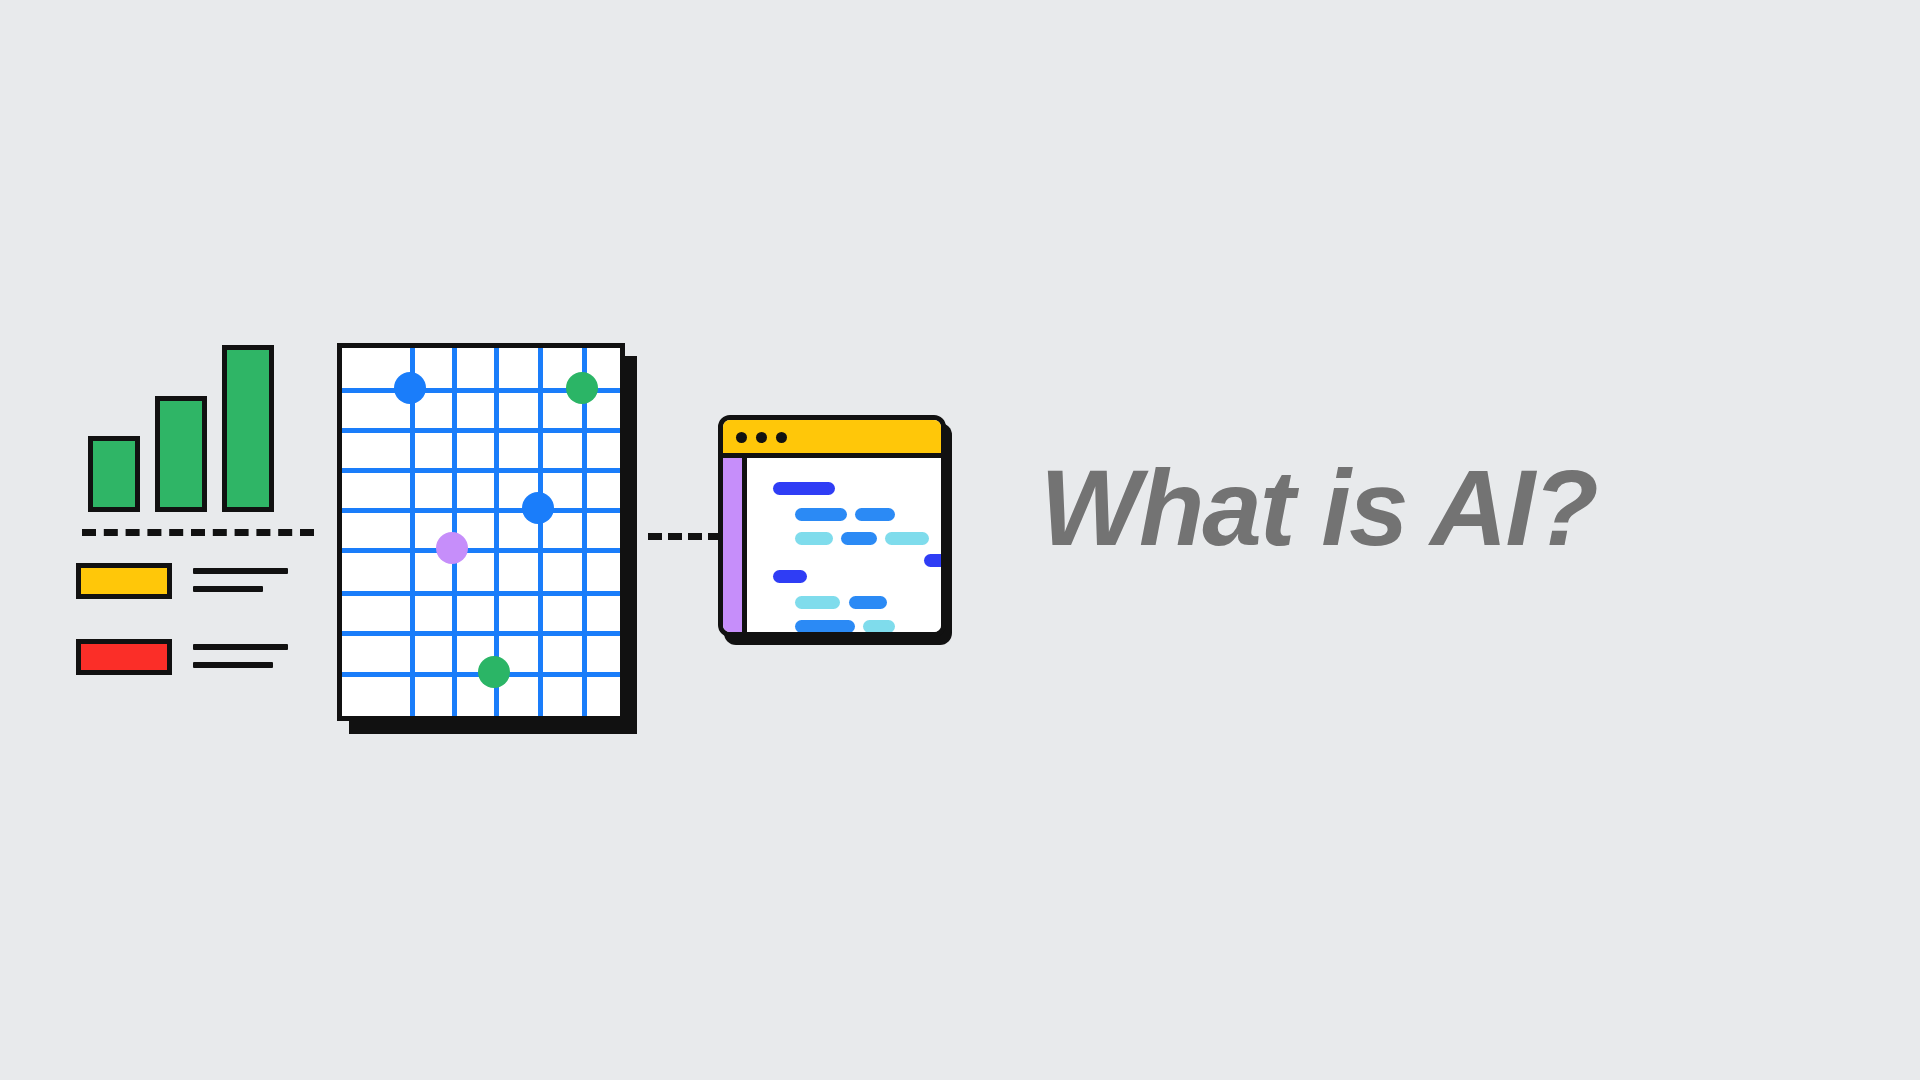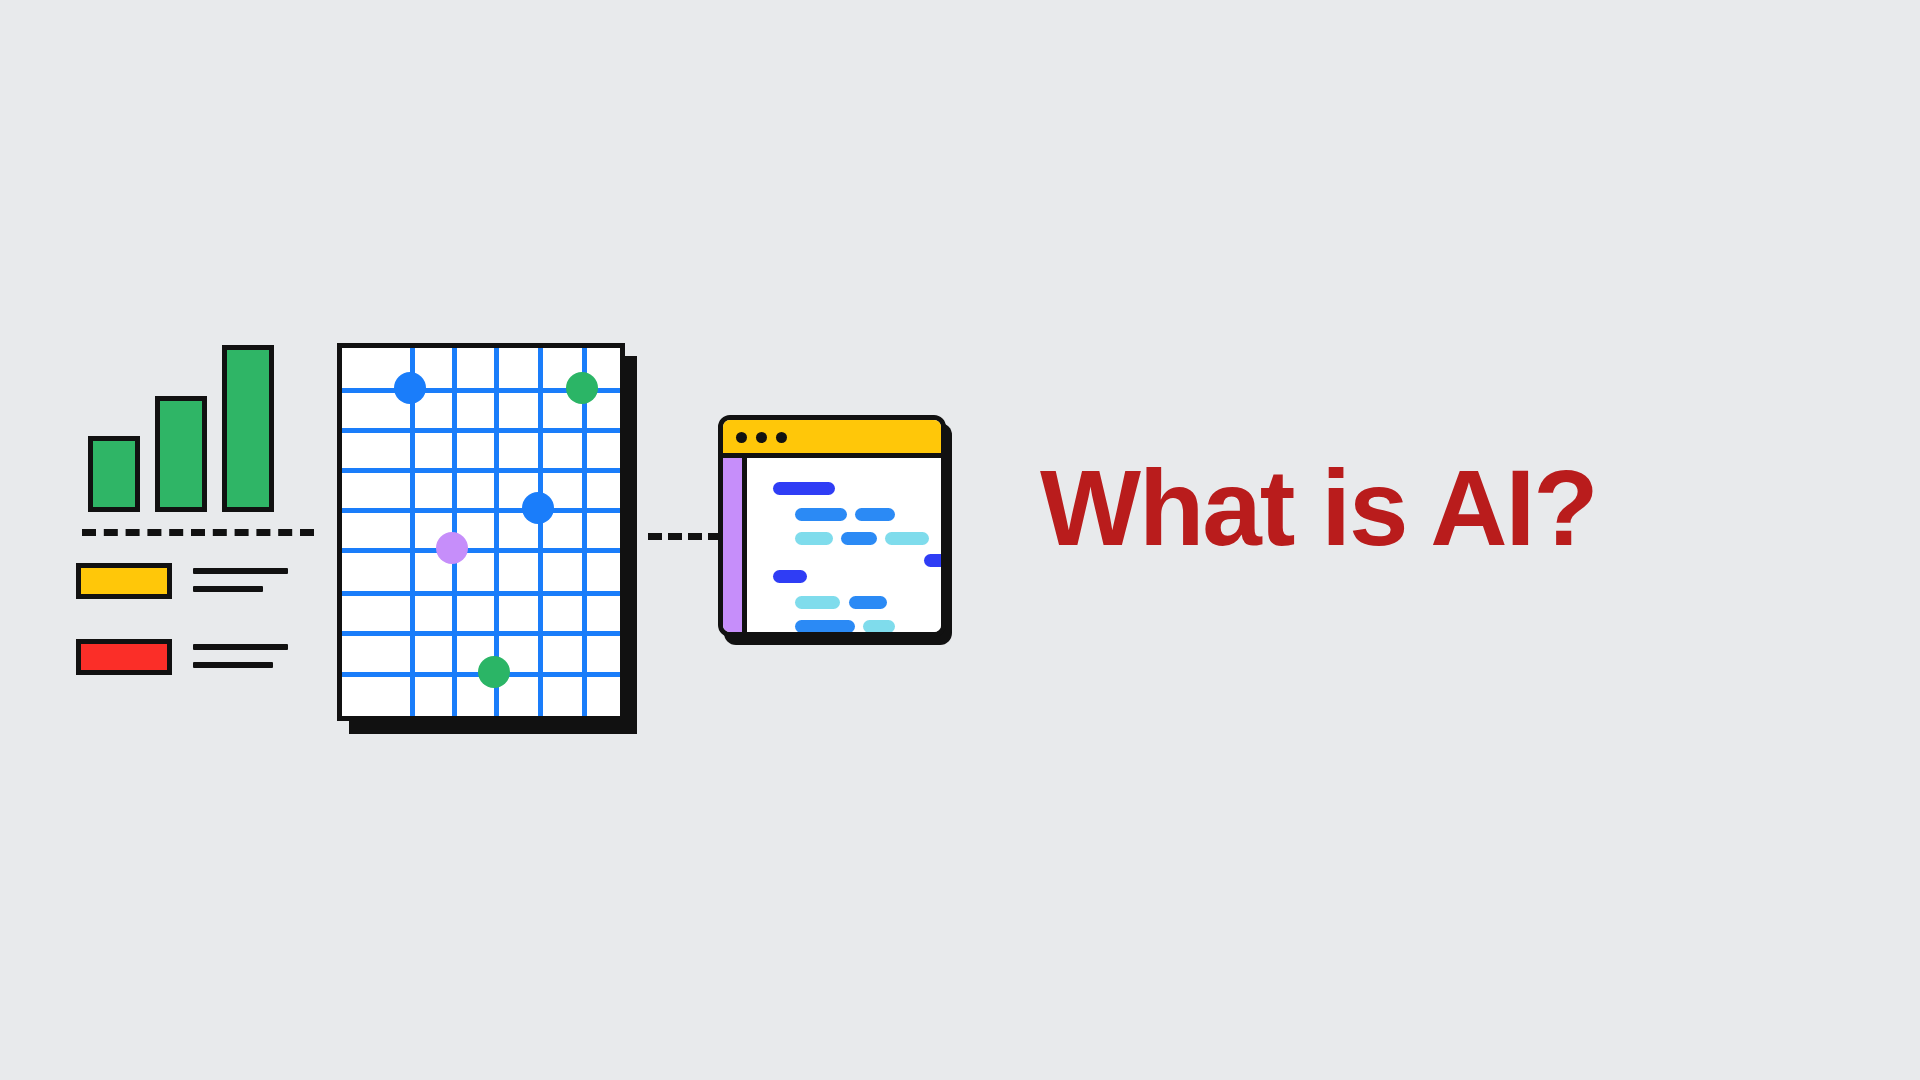--- a/index.html
+++ b/index.html
@@ -221,15 +221,15 @@
         <div class="code-token" style="left: 138px; top: 74px; width: 44px; background: rgb(127, 220, 236);"></div>
         <div class="code-token" style="left: 177px; top: 96px; width: 42px; background: rgb(47, 61, 245);"></div>
         <div class="code-token" style="left: 26px; top: 112px; width: 34px; background: rgb(47, 61, 245);"></div>
         <div class="code-token" style="left: 48px; top: 138px; width: 45px; background: rgb(127, 220, 236);"></div>
         <div class="code-token" style="left: 102px; top: 138px; width: 38px; background: rgb(43, 138, 245);"></div>
         <div class="code-token" style="left: 48px; top: 162px; width: 60px; background: rgb(43, 138, 245);"></div>
         <div class="code-token" style="left: 116px; top: 162px; width: 32px; background: rgb(127, 220, 236);"></div>
       </div>
   </div>
 
-  <div class="abs" id="page-title" style="color: #b91c1c;">What is AI?</div>
+  <div class="abs" id="page-title" style="color: #737373; font-style: italic;">What is AI?</div>
 
 </div>
 
 </body></html>

